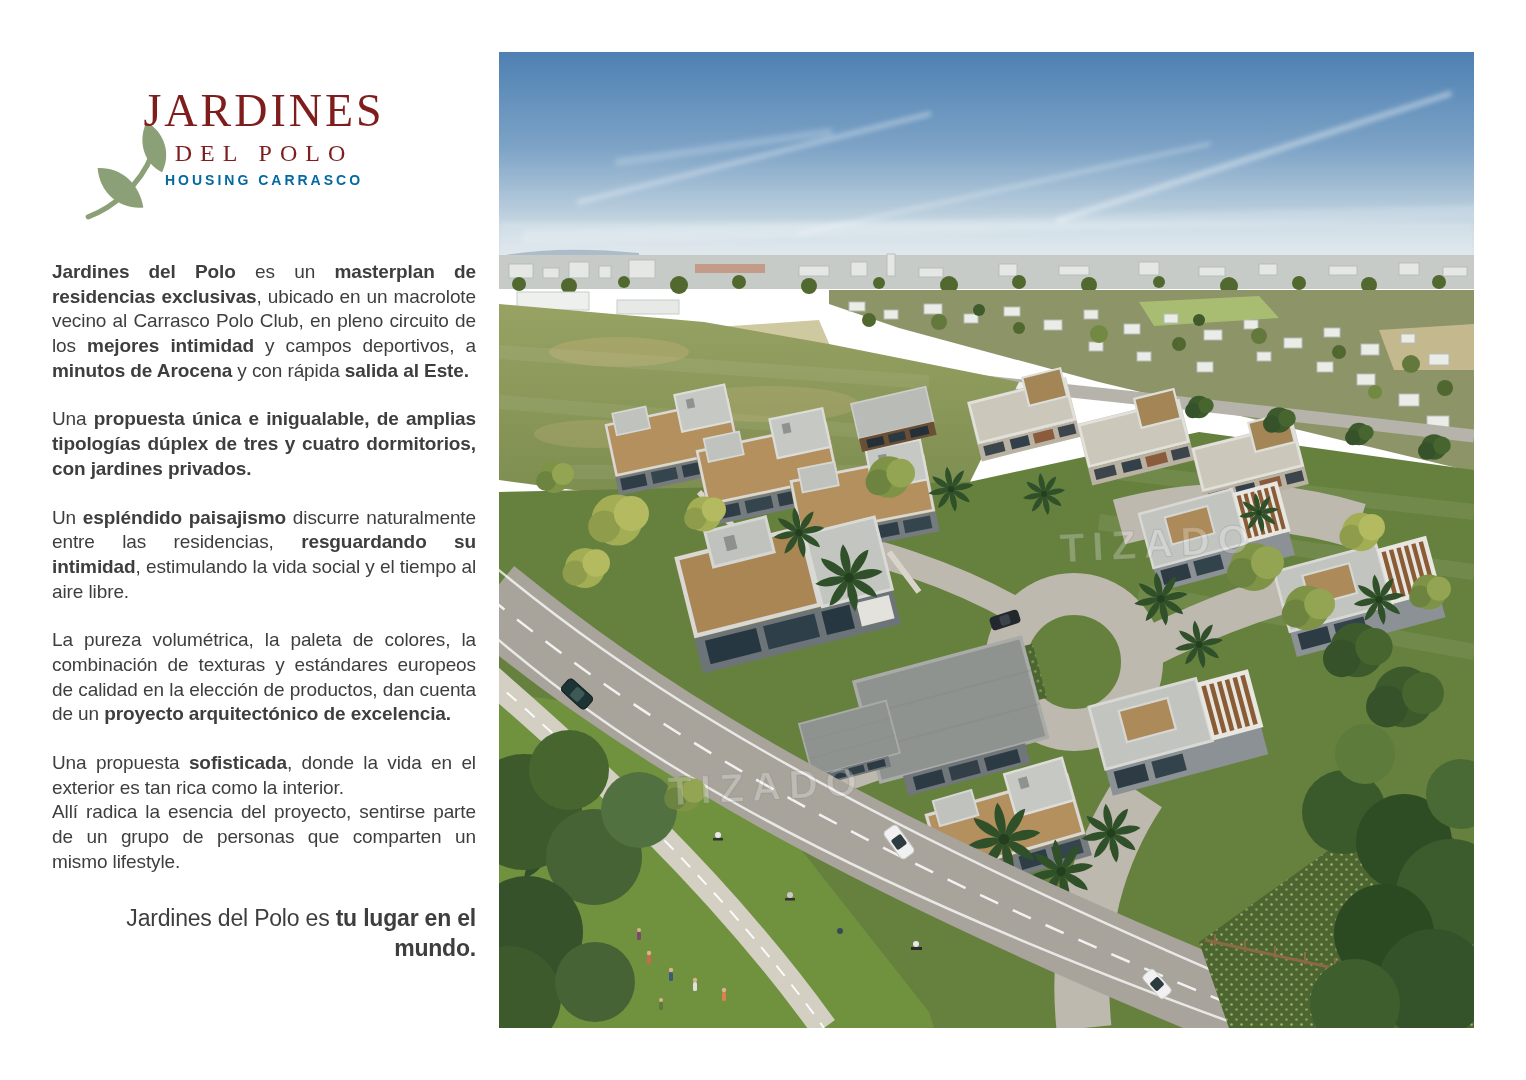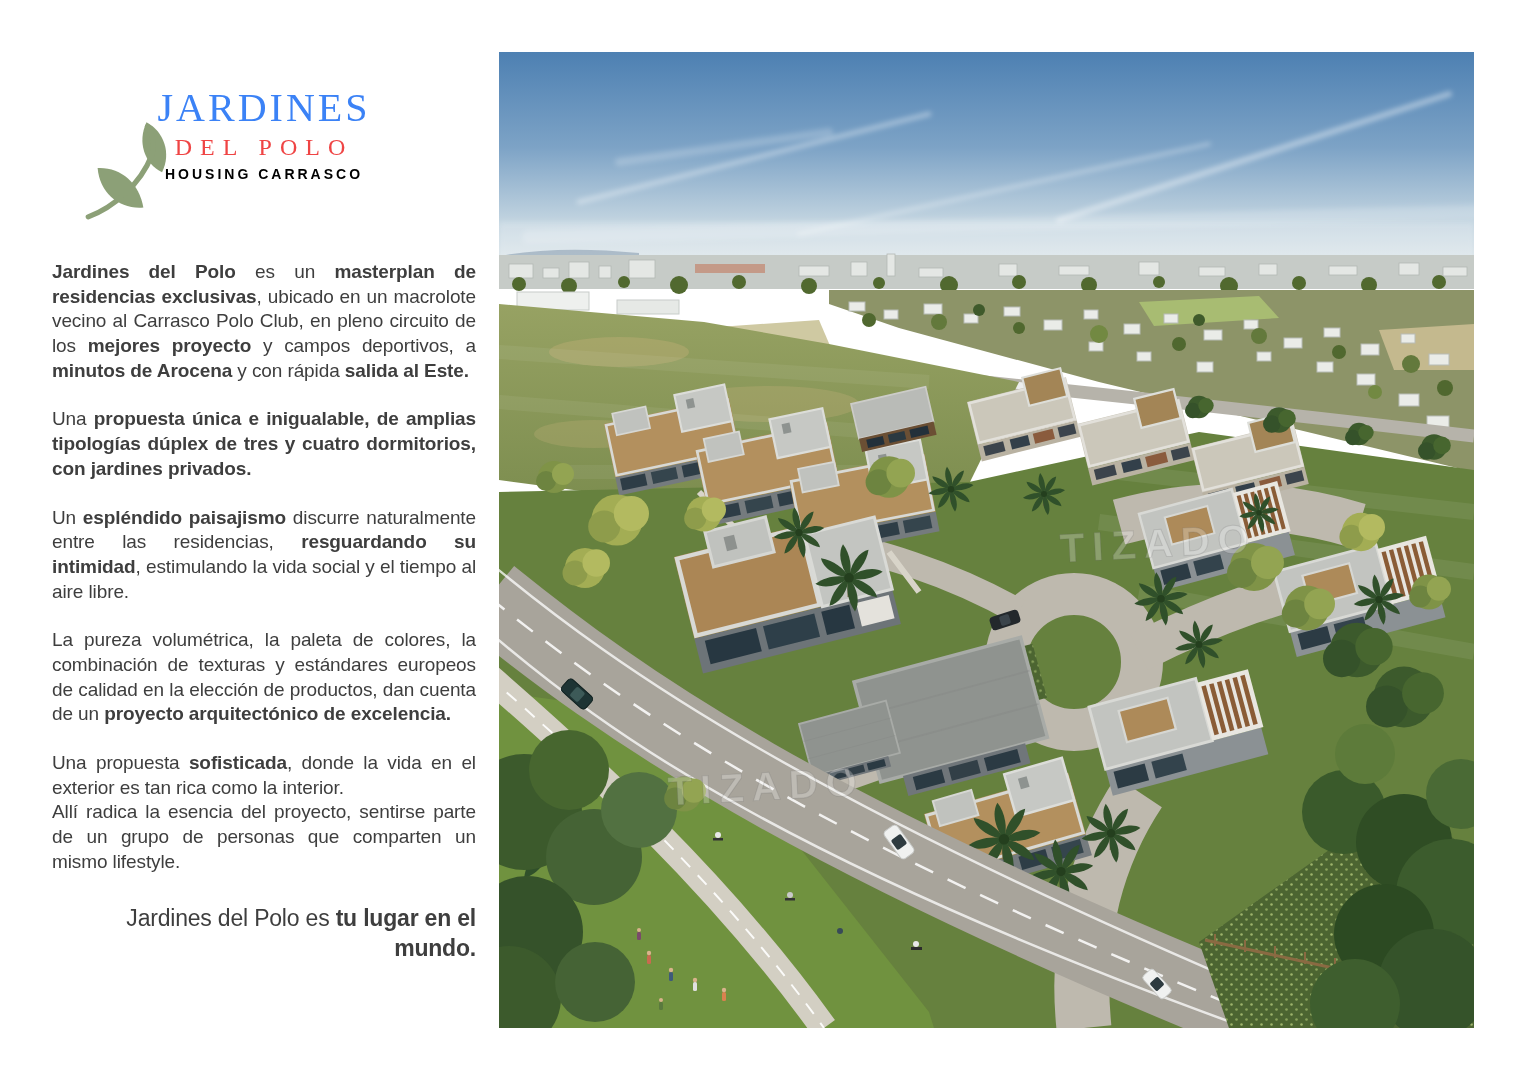--- a/index.html
+++ b/index.html
@@ -3,25 +3,25 @@
 <meta charset="utf-8">
 <style>
   html,body{margin:0;padding:0;background:#ffffff;}
   .page{position:relative;width:1526px;height:1080px;background:#ffffff;overflow:hidden;
         font-family:"Liberation Sans",sans-serif;}
 
   
   .logo{position:absolute;left:78px;top:88px;width:340px;height:130px;}
   .logo-leaf{position:absolute;left:4px;top:28px;width:104px;height:104px;}
   .logo-text{position:absolute;left:36px;top:0;width:300px;text-align:center;}
-  .logo-title{font-family:"Liberation Serif",serif;font-size:40px;line-height:1;
-              letter-spacing:3px;color:#3b82f6;font-weight:400;}
+  .logo-title{font-family:"Liberation Serif",serif;font-size:46px;line-height:1;
+              letter-spacing:3px;color:#7f1d1d;font-weight:400;}
   .logo-sub{font-family:"Liberation Serif",serif;font-size:24px;letter-spacing:8px;
-            color:#ef4444;margin-top:6px;font-weight:400;}
-  .logo-tag{font-size:14px;letter-spacing:3px;color:#000000;margin-top:5px;font-weight:700;}
+            color:#7f1d1d;margin-top:6px;font-weight:400;}
+  .logo-tag{font-size:14px;letter-spacing:3px;color:#0369a1;margin-top:5px;font-weight:700;}
 
   
   .copy{position:absolute;left:52px;top:260px;width:424px;color:#3e3e3e;}
   .copy p{margin:0 0 24px 0;font-size:19px;line-height:1.3;text-align:justify;
           letter-spacing:-0.1px;}
   .copy p b{font-weight:700;}
   .copy p.closing{font-size:23px;text-align:right;margin-top:30px;letter-spacing:-0.2px;}
 
   
   .photo{position:absolute;left:499px;top:52px;width:975px;height:976px;overflow:hidden;}
@@ -43,21 +43,21 @@
       </svg>
     </div>
     <div class="logo-text">
       <div class="logo-title">JARDINES</div>
       <div class="logo-sub">DEL POLO</div>
       <div class="logo-tag">HOUSING CARRASCO</div>
     </div>
   </div>
 
   <div class="copy">
-    <p><b>Jardines del Polo</b><span> es un </span><b>masterplan de residencias exclusivas</b><span>, ubicado en un macrolote vecino al Carrasco Polo Club, en pleno circuito de los </span><b>mejores proyecto</b><span> y campos deportivos, a </span><b>minutos de Arocena</b><span> y con rápida </span><b>salida al Este.</b></p>
+    <p><b>Jardines del Polo</b><span> es un </span><b>masterplan de residencias exclusivas</b><span>, ubicado en un macrolote vecino al Carrasco Polo Club, en pleno circuito de los </span><b>mejores intimidad</b><span> y campos deportivos, a </span><b>minutos de Arocena</b><span> y con rápida </span><b>salida al Este.</b></p>
     <p><span>Una </span><b>propuesta única e inigualable, de amplias tipologías dúplex de tres y cuatro dormitorios, con jardines privados.</b></p>
     <p><span>Un </span><b>espléndido paisajismo</b><span> discurre naturalmente entre las residencias, </span><b>resguardando su intimidad</b><span>, estimulando la vida social y el tiempo al aire libre.</span></p>
     <p><span>La pureza volumétrica, la paleta de colores, la combinación de texturas y estándares europeos de calidad en la elección de productos, dan cuenta de un </span><b>proyecto arquitectónico de excelencia.</b></p>
     <p><span>Una propuesta </span><b>sofisticada</b><span>, donde la vida en el exterior es tan rica como la interior.</span><br><span>Allí radica la esencia del proyecto, sentirse parte de un grupo de personas que comparten un mismo lifestyle.</span></p>
     <p class="closing"><span>Jardines del Polo es </span><b>tu lugar en el mundo.</b></p>
   </div>
 
   <div class="photo">
   <svg viewBox="0 0 975 976" preserveAspectRatio="none">
     <defs>

